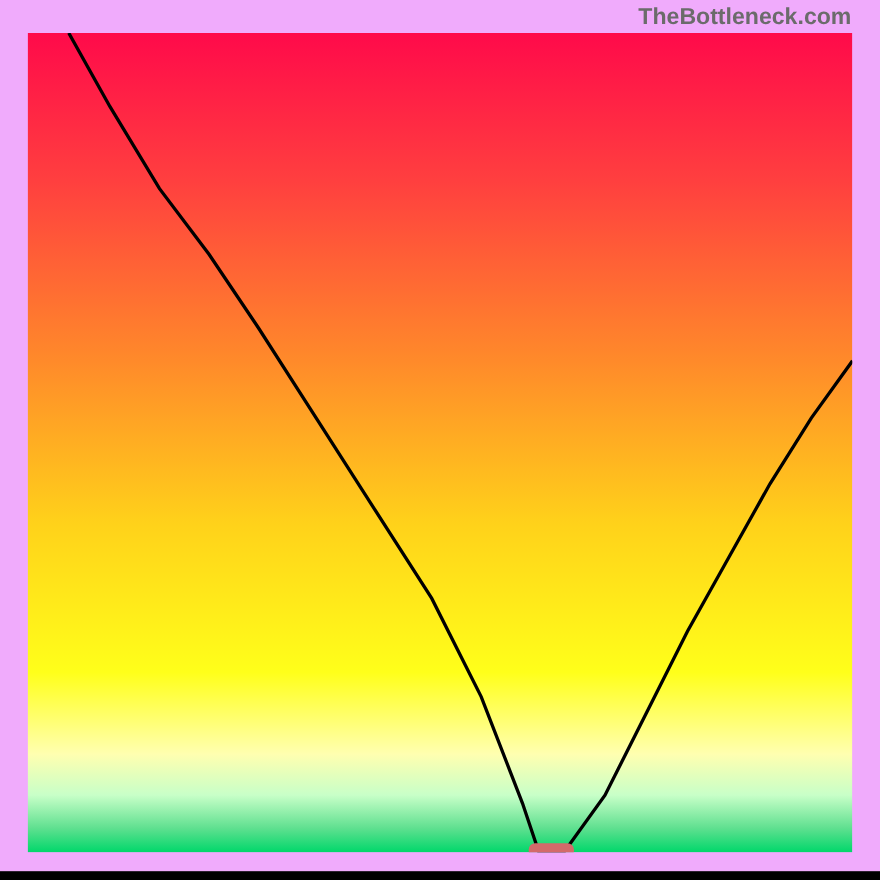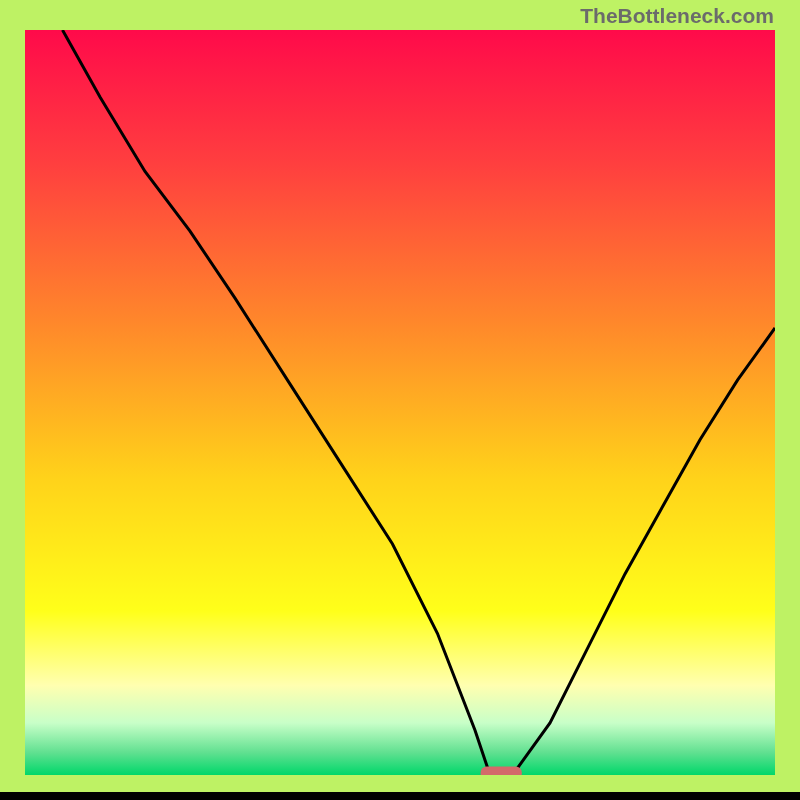--- a/index.html
+++ b/index.html
@@ -9,21 +9,21 @@
     height: 800px;
     background: #000;
     overflow: hidden;
   }
   .frame {
     position: absolute;
     left: 0;
     top: 0;
     width: 800px;
     height: 792px;
-    background: #bef264;
+    background: #f0abfc;
   }
   .plot-area {
     position: absolute;
     left: 25px;
     top: 30px;
     width: 750px;
     height: 745px;
     overflow: hidden;
   }
   .gradient-bg {

